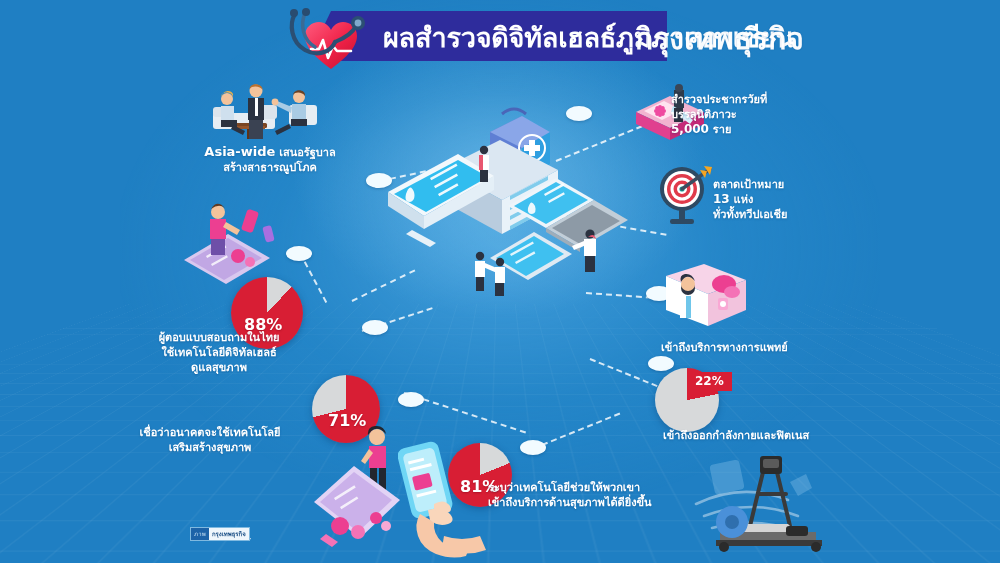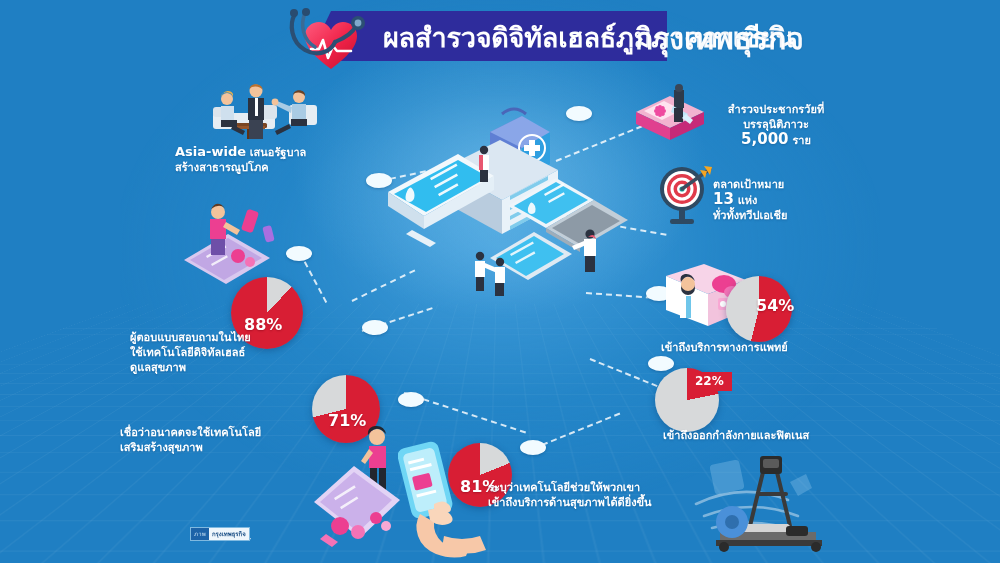--- a/index.html
+++ b/index.html
@@ -40,23 +40,23 @@
     text-shadow:0 0 2px rgba(30,80,150,.35);}
 
   
   .heart{position:absolute;left:303px;top:21px;width:56px;height:50px;z-index:5;}
   .steth{position:absolute;left:283px;top:8px;width:90px;height:62px;z-index:6;}
 
   
   .txt{position:absolute;color:#ffffff;font-size:11px;line-height:15px;
        font-weight:bold;white-space:nowrap;
        text-shadow:0 1px 2px rgba(10,60,110,.35);}
-  .txt .big{font-size:15px;}
+  .txt .big{font-size:12px;}
   .txt .en{font-size:13px;}
-  .t-right{text-align:left;}
+  .t-right{text-align:center;}
 
   
   .pie{position:absolute;border-radius:50%;
        box-shadow:0 2px 7px rgba(8,50,95,.35);}
   .pie .lbl{position:absolute;color:#fff;font-weight:bold;
             font-size:16px;white-space:nowrap;
             text-shadow:0 1px 2px rgba(120,0,20,.45);}
   .pie-flag{position:absolute;background:#d81e34;height:19px;
             color:#fff;font-weight:bold;font-size:12px;
             line-height:19px;padding:0 8px;}
@@ -184,21 +184,21 @@
       <rect x="24" y="25" width="12" height="4" rx="2" transform="rotate(-45 30 27)"></rect>
     </g>
 
     <path d="M44 6 h10 v18 h-10z" fill="#2e3a4a"></path>
     <circle cx="49" cy="4" r="4" fill="#3a4656"></circle>
     <path d="M43 22 L58 30 L55 35 L41 28 Z" fill="#bfe6f7"></path>
     <path d="M44 24 h9 v14 h-9z" fill="#2b3240"></path>
     <path d="M56 30 l7 6 -3 4 -8 -6z" fill="#d9f2fd"></path>
   </svg>
 
-  <div class="txt" style="left:671px;top:102px;width:210px;text-align:center;">
+  <div class="txt" style="left:671px;top:92px;width:210px;">
     <div>สำรวจประชากรวัยที่</div>
     <div>บรรลุนิติภาวะ</div>
     <div><span class="big">5,000</span>
       <span>ราย</span></div>
   </div>
 
   <svg class="ill" style="left:656px;top:163px;width:58px;height:62px;" viewBox="0 0 58 62">
     <circle cx="26" cy="26" r="22" fill="#2e4a63"></circle>
     <circle cx="26" cy="26" r="18" fill="#ffffff"></circle>
     <circle cx="26" cy="26" r="15" fill="#e03a4a"></circle>
@@ -388,24 +388,20 @@
     <path d="M18 34 h18 v22 h-18z" fill="#ffffff"></path>
     <path d="M24 34 h5 v22 h-5z" fill="#6fc6ea"></path>
     <circle cx="26" cy="22" r="7" fill="#f3c39b"></circle>
     <path d="M19 20 q6 -10 14 -1 q-3 -8 -10 -7 q-6 1 -4 8z" fill="#2b3240"></path>
     <ellipse cx="62" cy="22" rx="12" ry="9" fill="#ec3f91"></ellipse>
     <ellipse cx="70" cy="30" rx="8" ry="6" fill="#f472b6"></ellipse>
     <rect x="56" y="36" width="10" height="12" rx="2" fill="#f9a8d4"></rect>
     <circle cx="61" cy="42" r="3" fill="#ffffff"></circle>
   </svg>
 
-  <div class="pie" style="left:726px;top:276px;width:66px;height:66px;
-              background:conic-gradient(#d81e34 0deg 194deg, #d7d9da 194deg 360deg);">
-    <div class="lbl" style="left:30px;top:20px;">54%</div>
-  </div>
   <div class="txt" style="left:661px;top:340px;width:230px;">
     <div>เข้าถึงบริการทางการแพทย์</div>
   </div>
 
   <div class="pie" style="left:655px;top:368px;width:64px;height:64px;
               background:conic-gradient(#d81e34 0deg 79deg, #d7d9da 79deg 360deg);">
     <div class="pie-flag" style="left:32px;top:4px;">22%</div>
   </div>
   <div class="txt" style="left:651px;top:428px;width:240px;margin-left:12px;">
     <div>เข้าถึงออกกำลังกายและฟิตเนส</div>

